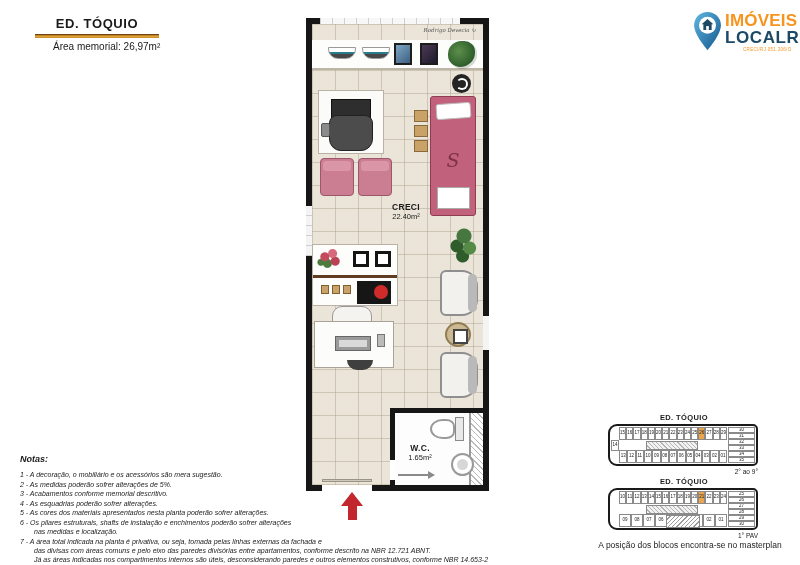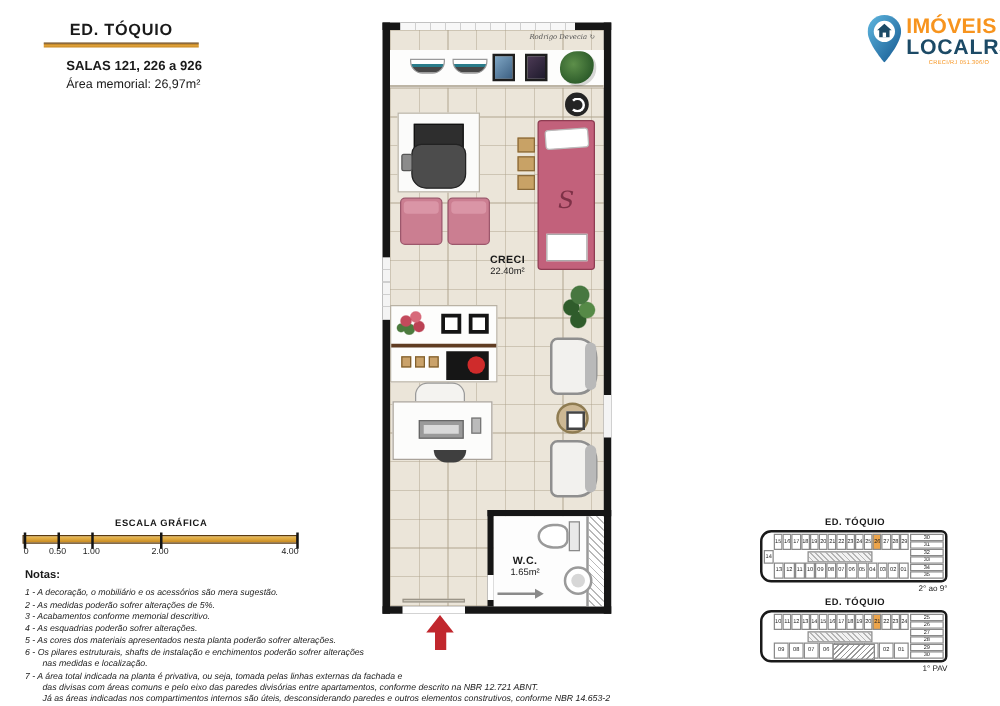--- a/index.html
+++ b/index.html
@@ -101,21 +101,21 @@
   
   .scale { position:absolute; left:18px; top:414px; width:222px; }
   .scale-title { text-align:center; font-size:7.5px; font-weight:bold; letter-spacing:.5px; margin-bottom:5px; }
   .scale-bar { position:relative; width:220px; height:7px; background:linear-gradient(#edbe57,#c8891e); border:1px solid #5a3a10; }
   .scale-tick { position:absolute; top:-3px; width:2px; height:13px; background:#141414; }
   .scale-labels { position:relative; height:11px; margin-top:3px; font-size:7px; }
   .scale-labels span { position:absolute; transform:translateX(-50%); }
 
   
   .notes { position:absolute; left:20px; top:454px; width:470px; }
-  .notes-title { font-size:9px; font-weight:bold; margin-bottom:6px; }
+  .notes-title { font-size:9px; font-weight:bold; font-style:italic; margin-bottom:6px; }
   .note { font-size:7px; font-style:italic; line-height:1.3; color:#222; white-space:pre-line; padding-left:14px; text-indent:-14px; margin-bottom:.5px; }
 
   
   .keyplan { position:absolute; left:608px; width:152px; }
   .kp-title { font-size:7.5px; font-weight:bold; text-align:center; letter-spacing:.4px; margin-bottom:2px; }
   .keyplan-box { position:relative; width:150px; height:42px; border:2px solid #1a1a1a; border-radius:9px 5px 5px 9px; background:#fff; }
   .kp-top { position:absolute; left:9px; top:1px; right:29px; height:13px; display:flex; }
   .kp-bottom { position:absolute; left:9px; bottom:1px; right:29px; height:13px; display:flex; }
   .kp-right { position:absolute; right:1px; top:1px; width:27px; bottom:1px; display:flex; flex-direction:column; }
   .kp-left { position:absolute; left:1px; top:14px; width:8px; height:11px; display:flex; }
@@ -130,21 +130,20 @@
   .footer-caption { position:absolute; left:585px; top:540px; width:210px; text-align:center; font-size:8.5px; color:#222; }
 </style>
 </head>
 <body>
 
 <div class="page">
 
   <div class="hdr">
     <div class="hdr-title">ED. TÓQUIO</div>
     <div class="hdr-rule"></div>
-    <div class="hdr-salas">SALAS 121, 226 a 926</div>
     <div class="hdr-area">Área memorial: 26,97m²</div>
   </div>
 
   <div class="logo">
     <svg class="logo-pin" viewBox="0 0 24 34">
       <defs>
         <linearGradient id="ping" x1="0" y1="0" x2="1" y2="1">
           <stop offset="0" stop-color="#5fb7e0"></stop>
             <stop offset="1" stop-color="#14578f"></stop>
         </linearGradient>
@@ -250,37 +249,20 @@
     </div>
     <div style="position:absolute;left:84px;top:442px;width:5px;height:20px;background:#fff;"></div>
     <div class="wc-door-arrow"></div>
 
     <div class="entry-leaf"></div>
     <div class="entry-gap"></div>
     <div class="entry-arrow-head"></div>
     <div class="entry-arrow-stem"></div>
   </div>
 
-  <div class="scale">
-    <div class="scale-title">ESCALA GRÁFICA</div>
-    <div class="scale-bar">
-      <div class="scale-tick" style="left:0;"></div>
-      <div class="scale-tick" style="left:27px;"></div>
-      <div class="scale-tick" style="left:54px;"></div>
-      <div class="scale-tick" style="left:109px;"></div>
-      <div class="scale-tick" style="left:218px;"></div>
-    </div>
-    <div class="scale-labels">
-      <span style="left:3px;">0</span>
-      <span style="left:28px;">0.50</span>
-      <span style="left:55px;">1.00</span>
-      <span style="left:110px;">2.00</span>
-      <span style="left:214px;">4.00</span>
-    </div>
-  </div>
 
   <div class="notes">
     <div class="notes-title">Notas:</div>
     <div class="note">1 - A decoração, o mobiliário e os acessórios são mera sugestão.</div>
     <div class="note">2 - As medidas poderão sofrer alterações de 5%.</div>
     <div class="note">3 - Acabamentos conforme memorial descritivo.</div>
     <div class="note">4 - As esquadrias poderão sofrer alterações.</div>
     <div class="note">5 - As cores dos materiais apresentados nesta planta poderão sofrer alterações.</div>
     <div class="note">6 - Os pilares estruturais, shafts de instalação e enchimentos poderão sofrer alterações
 nas medidas e localização.</div>
@@ -379,14 +361,15 @@
           <div class="kp-cell">26</div>
           <div class="kp-cell">27</div>
           <div class="kp-cell">28</div>
           <div class="kp-cell">29</div>
           <div class="kp-cell">30</div>
         </div>
     </div>
     <div class="kp-caption">1° PAV</div>
   </div>
 
+  <div class="footer-caption">A posição dos blocos encontra-se no masterplan</div>
 
 </div>
 
 </body></html>

